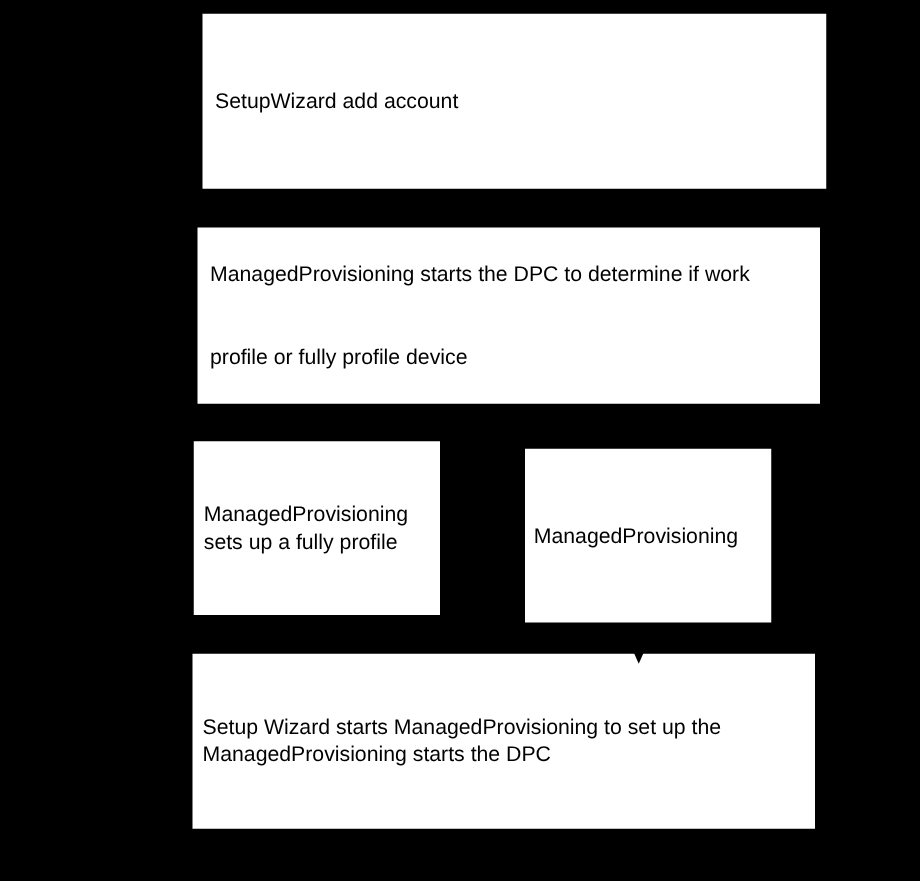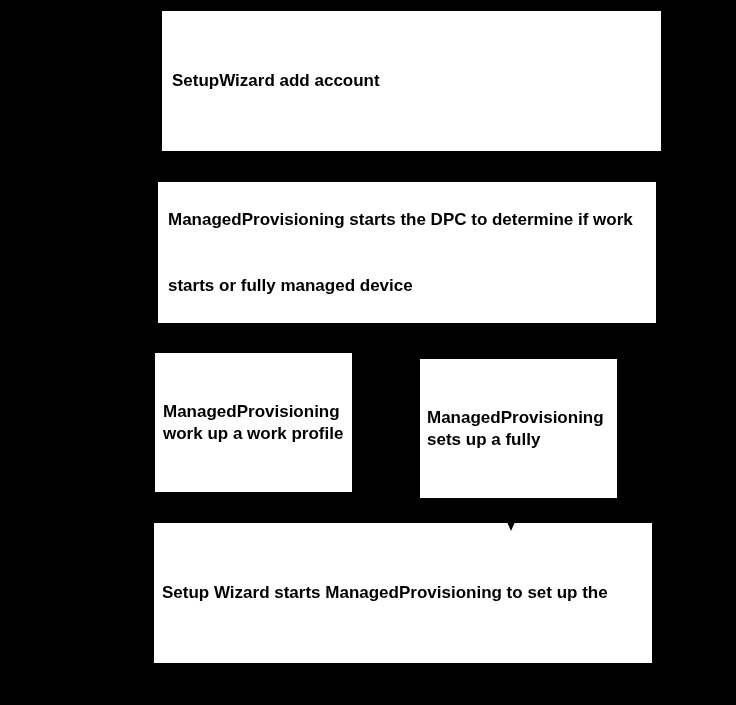--- a/index.html
+++ b/index.html
@@ -21,21 +21,20 @@
     background: var(--box_fill, #ffffff);
     color: var(--text, #000000);
     font-size: 17px;
     line-height: 22px;
     display: flex;
     flex-direction: column;
     justify-content: center;
   }
   .flow-box .ln {
     white-space: pre;
-    font-weight: bold;
   }
   .box-1 { left: 162px; top: 11px;  width: 499px; height: 140px; padding-left: 10px; padding-right: 8px; }
   .box-2 { left: 158px; top: 182px; width: 498px; height: 141px; padding-left: 10px; padding-right: 24px; gap: 44px; }
   .box-3 { left: 155px; top: 353px; width: 197px; height: 139px; padding-left: 8px;  padding-right: 4px; }
   .box-4 { left: 420px; top: 359px; width: 197px; height: 139px; padding-left: 7px;  padding-right: 4px; }
   .box-5 { left: 154px; top: 523px; width: 498px; height: 140px; padding-left: 8px;  padding-right: 12px; }
   .arrowhead-down {
     position: absolute;
     left: 507px;
     top: 522px;
@@ -51,32 +50,32 @@
 <body>
 
 <div class="canvas">
 
   <div class="flow-box box-1">
     <div class="ln">SetupWizard add account</div>
   </div>
 
   <div class="flow-box box-2">
     <div class="ln">ManagedProvisioning starts the DPC to determine if work</div>
-    <div class="ln">starts or fully managed device</div>
+    <div class="ln">profile or fully profile device</div>
   </div>
 
   <div class="flow-box box-3">
     <div class="ln">ManagedProvisioning</div>
-    <div class="ln">work up a work profile</div>
+    <div class="ln">sets up a fully profile</div>
   </div>
 
   <div class="flow-box box-4">
     <div class="ln">ManagedProvisioning</div>
-    <div class="ln">sets up a fully</div>
   </div>
 
   <div class="flow-box box-5">
     <div class="ln">Setup Wizard starts ManagedProvisioning to set up the</div>
+    <div class="ln">ManagedProvisioning starts the DPC</div>
   </div>
 
   <div class="arrowhead-down"></div>
 
 </div>
 
 </body></html>

